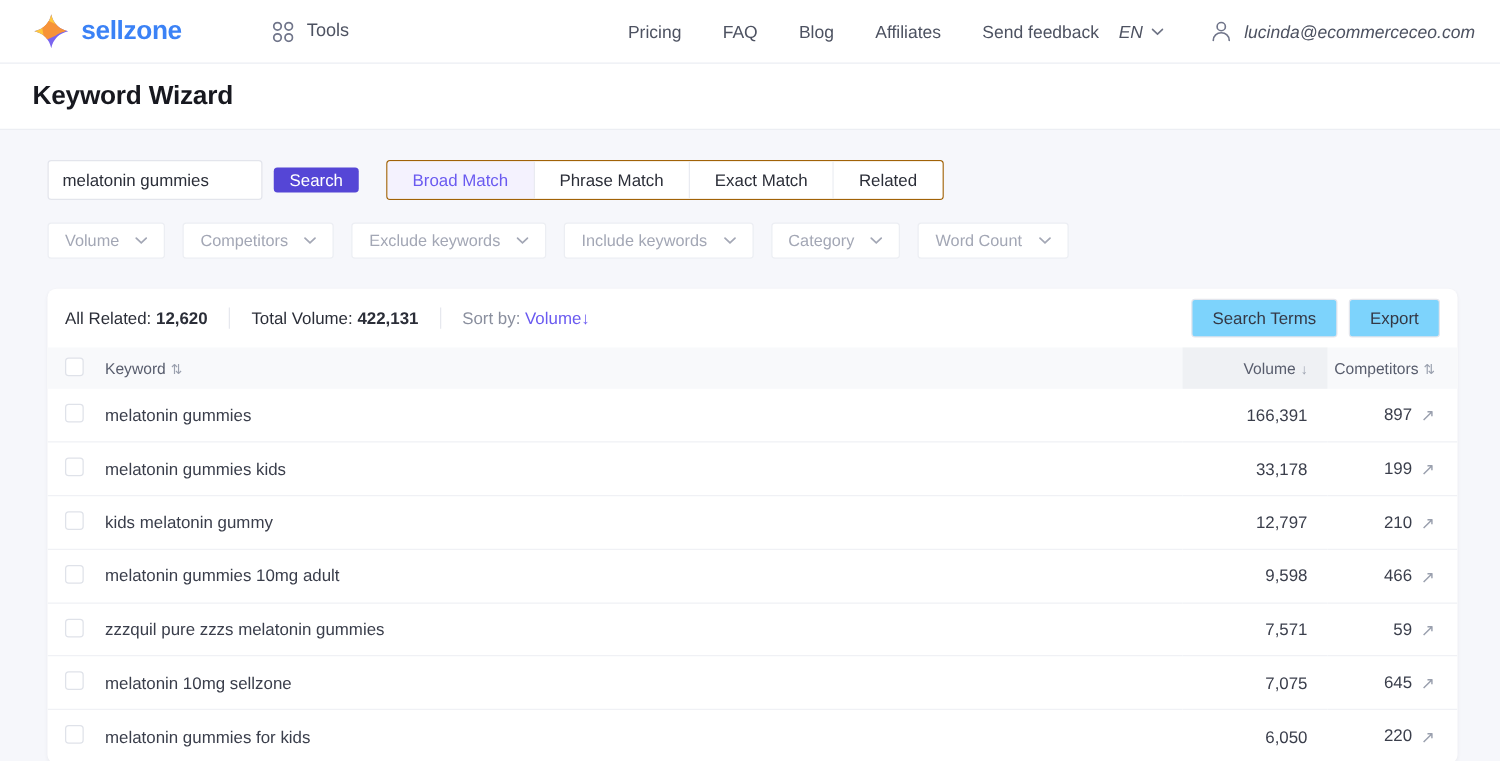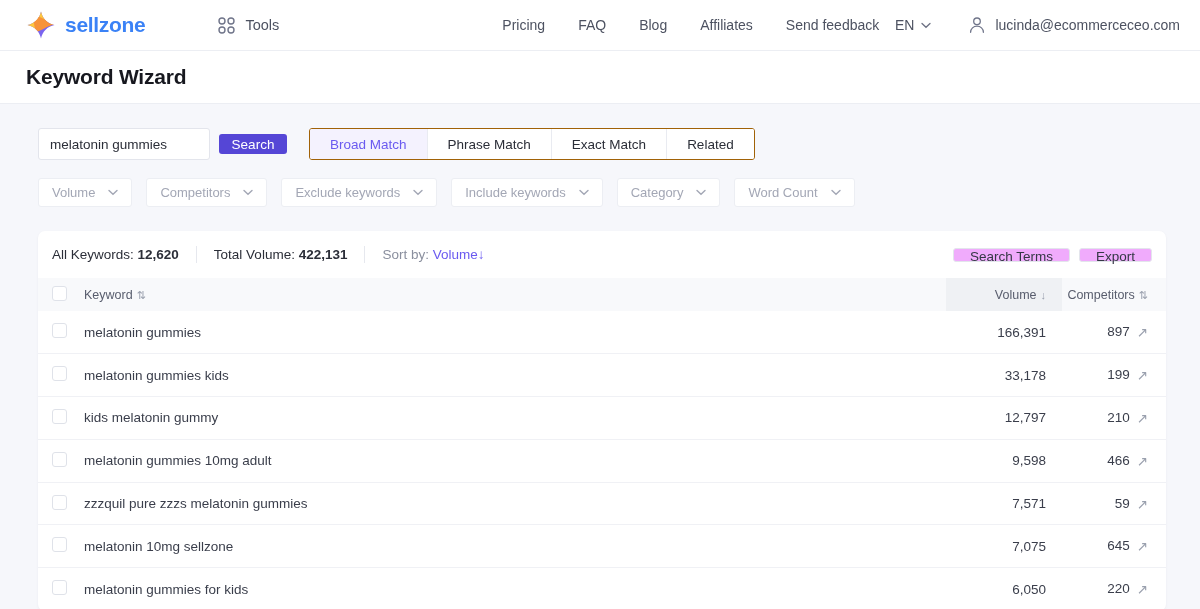--- a/index.html
+++ b/index.html
@@ -39,20 +39,21 @@
     margin-left: 223px;
   }
   .nav-link {
     font-size: 14px; color: #4d5261; text-decoration: none; cursor: pointer; white-space: nowrap;
   }
 
   .nav-right {
     display: flex; align-items: center;
     margin-left: auto;
     gap: 0;
+    font-style: italic;
   }
   .lang {
     display: flex; align-items: center; gap: 7px;
     font-size: 14px; color: #4d5261; cursor: pointer;
     margin-right: 36px;
   }
   .user-block { display: flex; align-items: center; gap: 8px; cursor: pointer; }
   .user-email { font-size: 14px; color: #4d5261; }
 
   
@@ -130,22 +131,22 @@
     padding: 0 14px 0 14px;
   }
   .meta { display: flex; align-items: center; font-size: 13.5px; color: #2b2e38; }
   .meta-item { padding: 0 0 0 0; white-space: nowrap; }
   .meta-item b { font-weight: bold; }
   .meta-sep { width: 1px; height: 17px; background: #e6e8ee; margin: 0 17px; }
   .meta-muted { color: #8a8f9e; }
   .meta-link { color: #6a5af0; }
   .toolbar-right { margin-left: auto; display: flex; gap: 9px; }
   .ghost-btn {
-    height: 14px; padding: 0 16px;
-    background: #f0abfc; border: 1px solid #e3e5ec; border-radius: 3px;
+    height: 31px; padding: 0 16px;
+    background: #7dd3fc; border: 1px solid #e3e5ec; border-radius: 3px;
     font-family: inherit; font-size: 13.5px; color: #343845;
     cursor: pointer; white-space: nowrap;
   }
 
   
   table { width: 100%; border-collapse: collapse; table-layout: fixed; }
   thead tr { background: #f8f9fb; height: 33px; }
   th {
     font-weight: normal; font-size: 12.5px; color: #585d6d;
     text-align: left; padding: 0;
@@ -275,21 +276,21 @@
           <path d="M1 1.5 L5 5.3 L9 1.5" fill="none" stroke="#a3a7b5" stroke-width="1.4" stroke-linecap="round"></path>
         </svg>
     </div>
   </div>
 </div>
 
 <div class="card">
 
   <div class="card-toolbar">
     <div class="meta">
-      <span class="meta-item"><span>All Keywords:</span> <b>12,620</b></span>
+      <span class="meta-item"><span>All Related:</span> <b>12,620</b></span>
       <span class="meta-sep"></span>
       <span class="meta-item"><span>Total Volume:</span> <b>422,131</b></span>
       <span class="meta-sep"></span>
       <span class="meta-item"><span class="meta-muted">Sort by:</span> <span class="meta-link">Volume</span><span class="meta-link">↓</span></span>
     </div>
     <div class="toolbar-right">
       <button class="ghost-btn">Search Terms</button>
       <button class="ghost-btn">Export</button>
     </div>
   </div>

